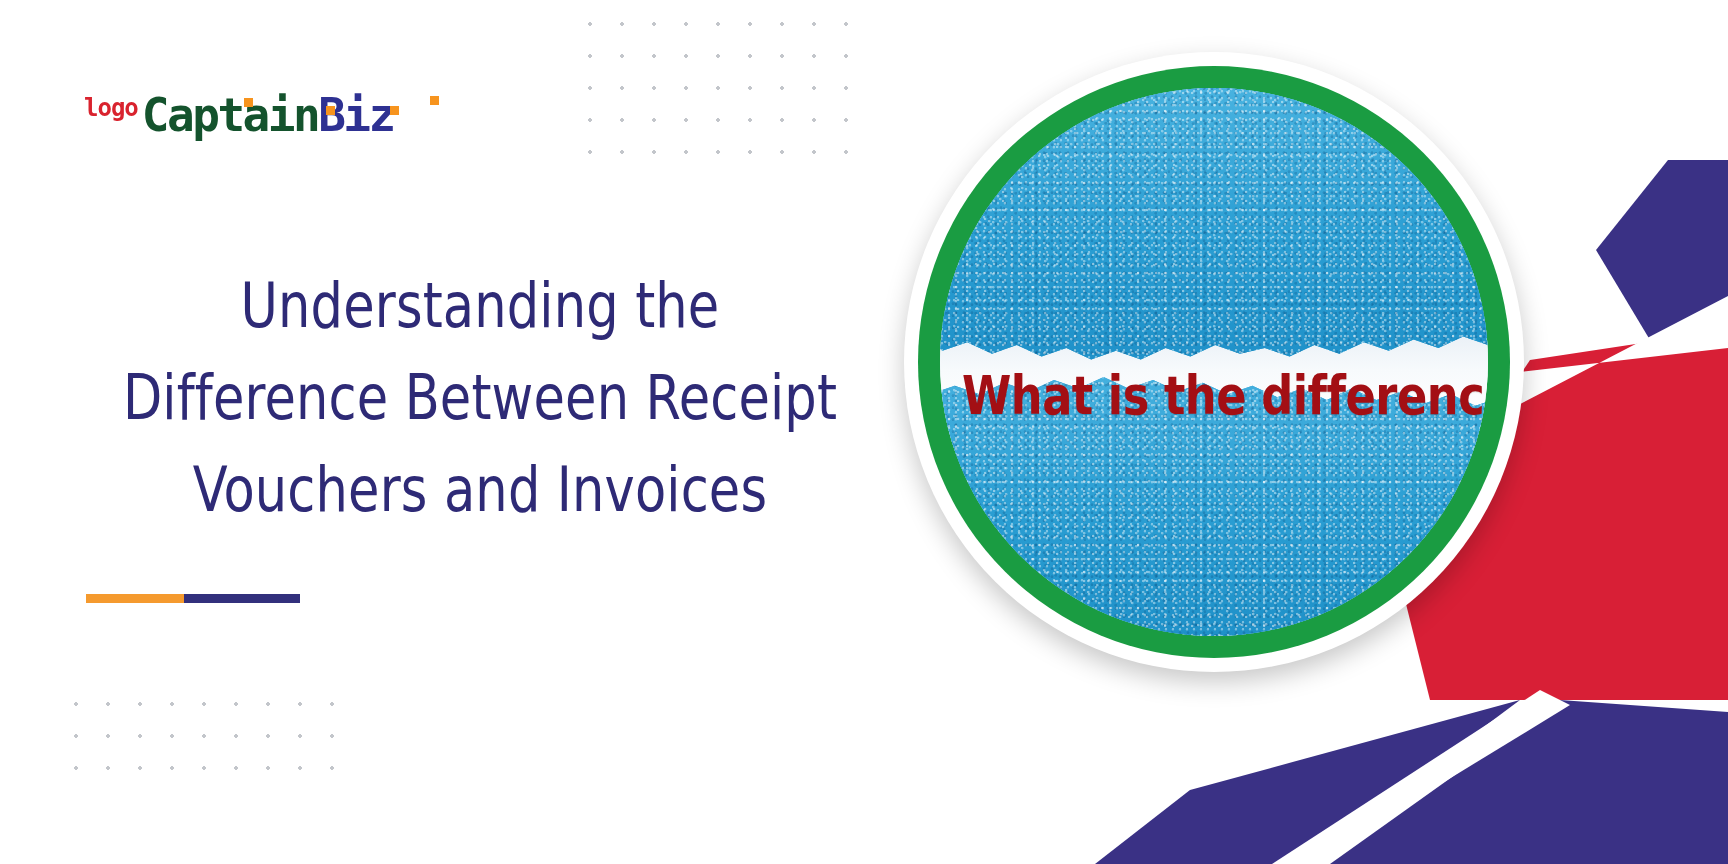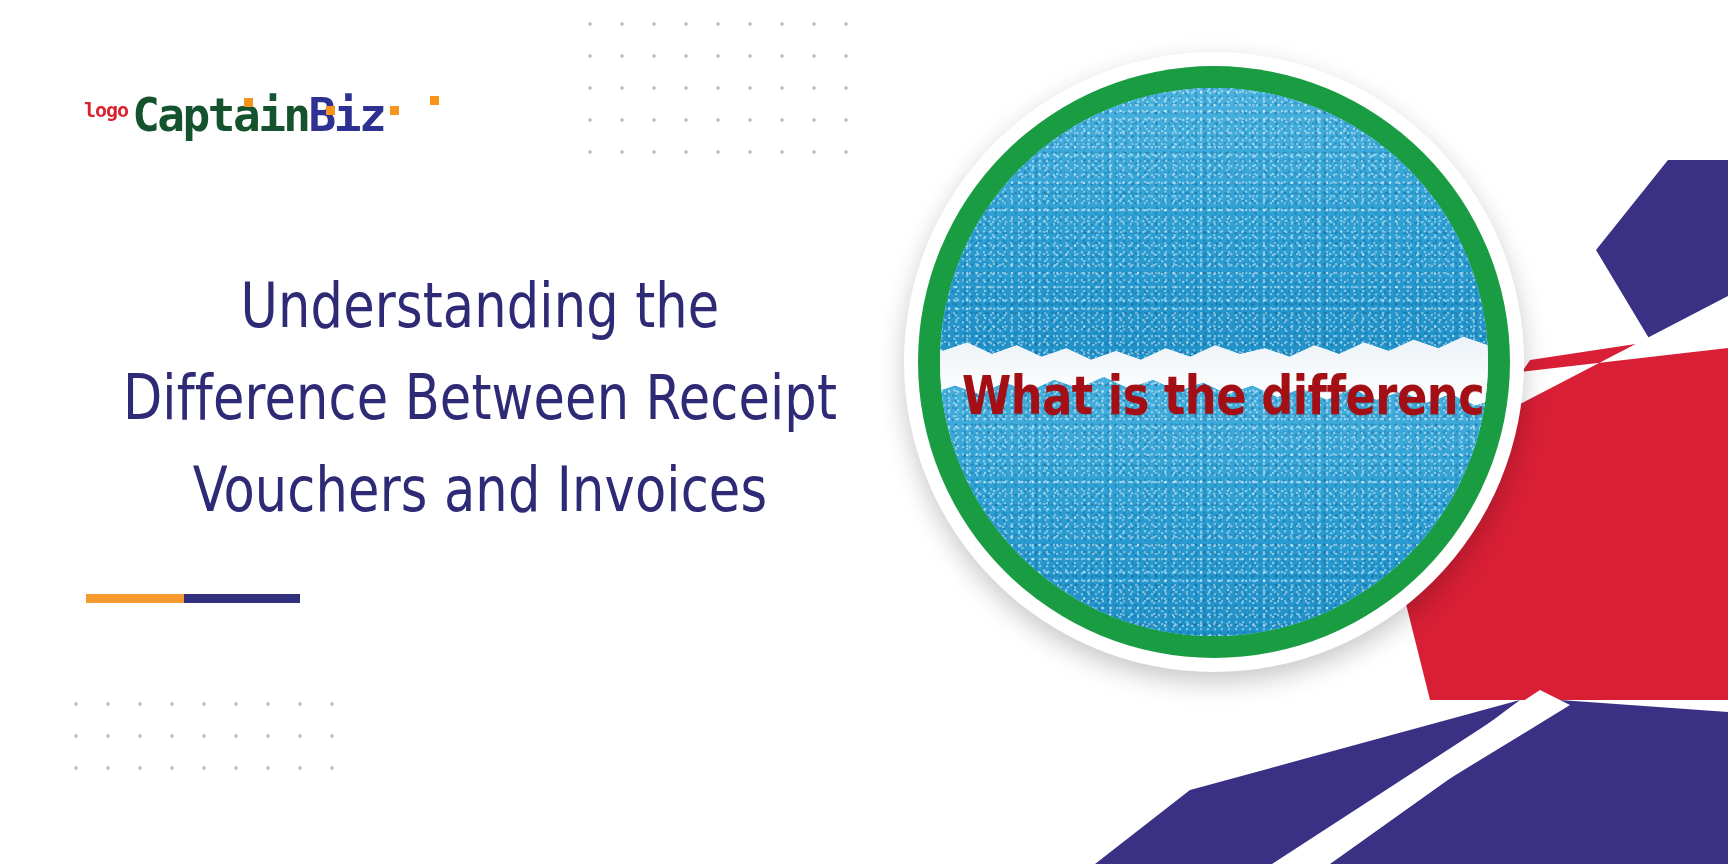--- a/index.html
+++ b/index.html
@@ -43,21 +43,21 @@
     position: absolute;
     left: 84px;
     top: 92px;
     display: flex;
     align-items: flex-end;
     gap: 4px;
     white-space: nowrap;
   }
   .logo-mark {
     font-family: "DejaVu Sans Mono", monospace;
-    font-size: 20px;
+    font-size: 24px;
     font-weight: 700;
     letter-spacing: -1px;
     color: #d9232e;
     line-height: 1;
     position: relative;
     top: -18px;
   }
   .logo-word {
     font-family: "DejaVu Sans Mono", monospace;
     font-size: 46px;

